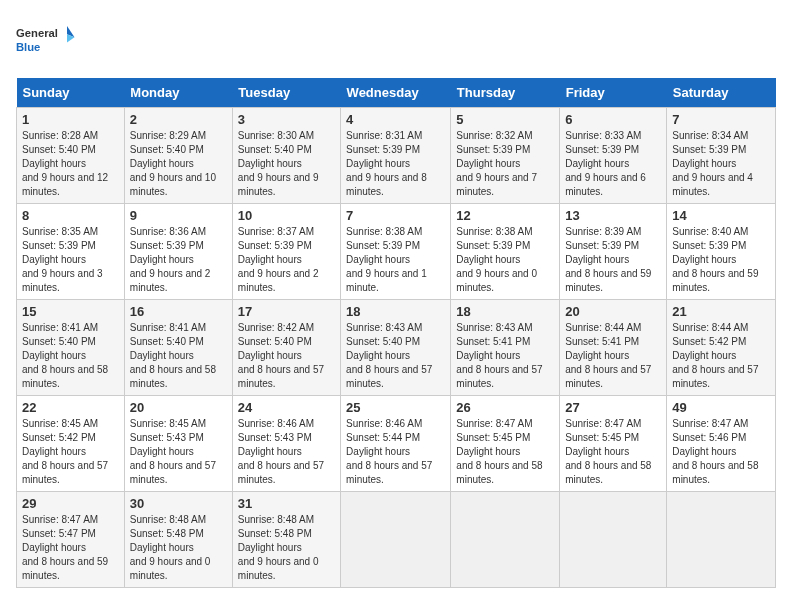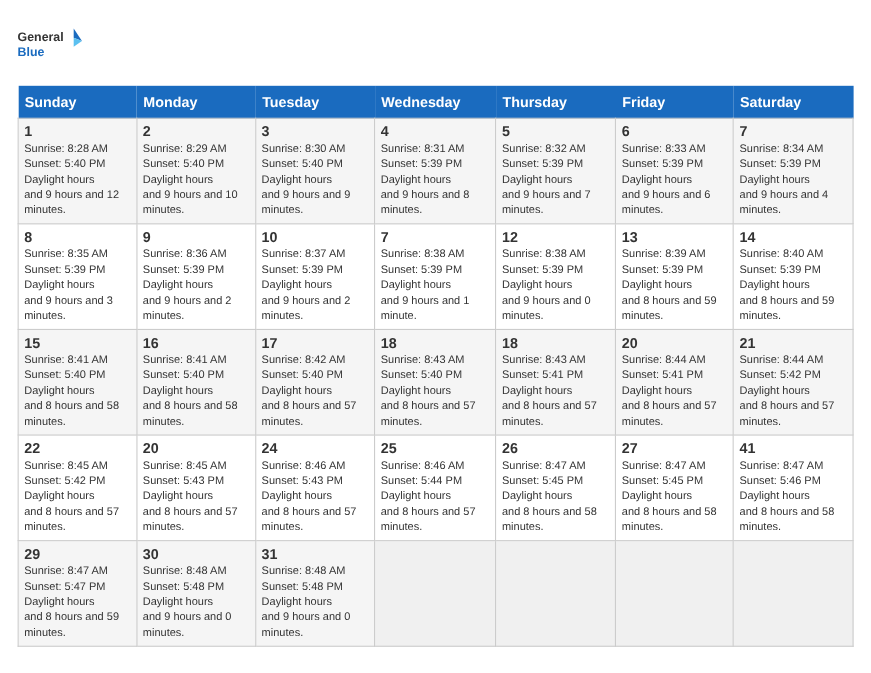--- a/index.html
+++ b/index.html
@@ -214,21 +214,21 @@
       </td>
         <td>
         <span class="day-number">26</span>
         <span class="day-info">Sunrise: 8:47 AM<br>Sunset: 5:45 PM<br>Daylight hours<br>and 8 hours and 58 minutes.</span>
       </td>
         <td>
         <span class="day-number">27</span>
         <span class="day-info">Sunrise: 8:47 AM<br>Sunset: 5:45 PM<br>Daylight hours<br>and 8 hours and 58 minutes.</span>
       </td>
         <td>
-        <span class="day-number">41</span>
+        <span class="day-number">49</span>
         <span class="day-info">Sunrise: 8:47 AM<br>Sunset: 5:46 PM<br>Daylight hours<br>and 8 hours and 58 minutes.</span>
       </td>
       </tr>
       <tr>
         <td>
         <span class="day-number">29</span>
         <span class="day-info">Sunrise: 8:47 AM<br>Sunset: 5:47 PM<br>Daylight hours<br>and 8 hours and 59 minutes.</span>
       </td>
         <td>
         <span class="day-number">30</span>

